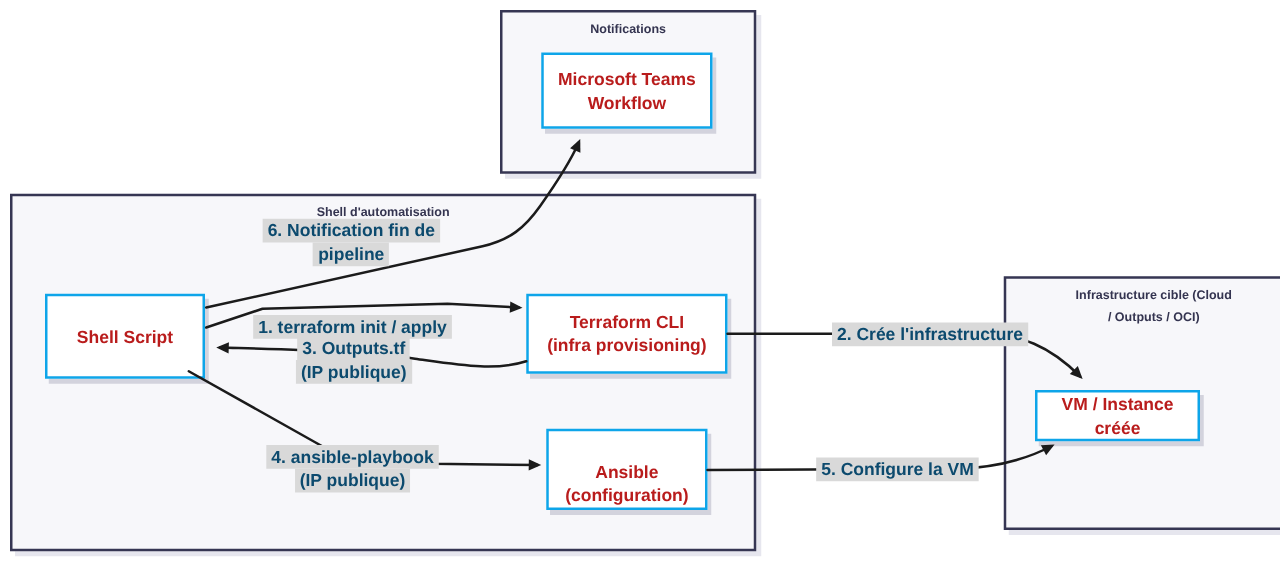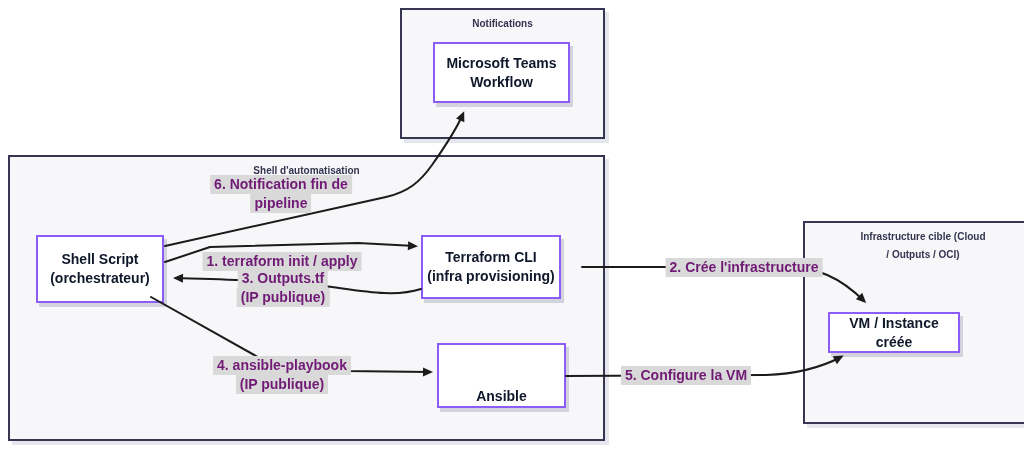--- a/index.html
+++ b/index.html
@@ -9,47 +9,47 @@
   }
   .container{
     position:absolute;background:#f7f7fa;border:2px solid #363653;
     box-shadow:4px 4px 0 #e6e6ee;box-sizing:border-box;z-index:1;
   }
   .container-title{
     text-align:center;padding-top:5px;font-size:10px;font-weight:600;
     color:#343450;line-height:18px;
   }
   .node{
-    position:absolute;background:#ffffff;border:2px solid #8b5cf6;
+    position:absolute;background:#ffffff;border:2px solid #0ea5e9;
     box-shadow:3px 4px 0 #d3d3dd;box-sizing:border-box;z-index:2;
     display:flex;flex-direction:column;align-items:center;justify-content:center;
-    font-size:14px;font-weight:600;color:#0f172a;line-height:19px;text-align:center;
+    font-size:14px;font-weight:600;color:#b91c1c;line-height:19px;text-align:center;
   }
   .arrows{position:absolute;left:0;top:0;z-index:3;pointer-events:none;}
   .edge-label{
     position:absolute;transform:translateX(-50%);z-index:4;
     display:flex;flex-direction:column;align-items:center;
-    font-size:14px;font-weight:600;color:#701a75;line-height:19px;
+    font-size:14px;font-weight:600;color:#0c4a6e;line-height:19px;
   }
   .edge-label span{background:#d9d9d9;padding:0 4px;white-space:nowrap;}
   
   #c-notifications{left:400px;top:8px;width:205px;height:131px;}
   #c-host{left:8px;top:155px;width:597px;height:286px;}
   #c-infra{left:803px;top:221px;width:240px;height:203px;}
   #n-teams{left:433px;top:42px;width:137px;height:61px;}
   #n-shell{left:36px;top:235px;width:128px;height:68px;}
-  #n-terraform{left:421px;top:235px;width:140px;height:64px;text-align:center;}
+  #n-terraform{left:421px;top:235px;width:161px;height:64px;text-align:center;}
   #n-ansible{left:437px;top:343px;width:129px;height:65px;justify-content:flex-end;}
   #n-vm{left:828px;top:312px;width:132px;height:41px;}
   #l6{left:281px;top:175px;}
   #l1{left:282px;top:252px;}
   #l3{left:283px;top:269px;}
   #l4{left:282px;top:356px;}
   #l2{left:744px;top:258px;}
-  #l5{left:670px;top:366px;padding-left:32px;}
+  #l5{left:702px;top:366px;padding-left:32px;}
 </style>
 </head>
 <body>
 
 <div class="canvas">
 
   <div class="container" id="c-notifications">
     <div class="container-title">Notifications</div>
   </div>
 
@@ -64,30 +64,30 @@
     </div>
   </div>
 
   <div class="node" id="n-teams">
     <span>Microsoft Teams</span>
     <span>Workflow</span>
   </div>
 
   <div class="node" id="n-shell">
     <span>Shell Script</span>
-    <span>(orchestrateur)</span>
   </div>
 
   <div class="node" id="n-terraform">
     <span>Terraform CLI</span>
     <span>(infra provisioning)</span>
   </div>
 
   <div class="node" id="n-ansible">
     <span>Ansible</span>
+    <span>(configuration)</span>
   </div>
 
   <div class="node" id="n-vm">
     <span>VM / Instance créée</span>
   </div>
 
   <svg class="arrows" width="1024" height="449" viewBox="0 0 1024 449">
     <defs>
       <marker id="ah" viewBox="0 0 12 12" refX="8" refY="6" markerWidth="12" markerHeight="12" markerUnits="userSpaceOnUse" orient="auto">
         <path d="M1,1.5 L11,6 L1,10.5 Z" fill="#1b1b1b"></path>

